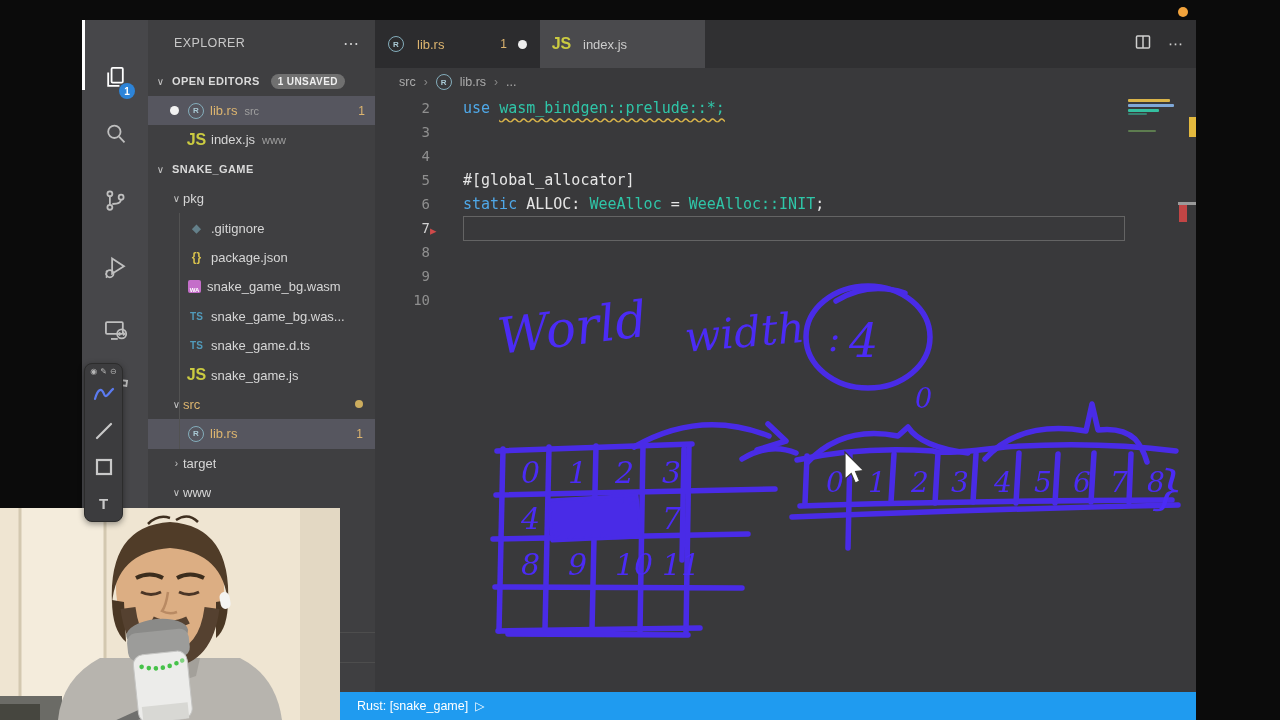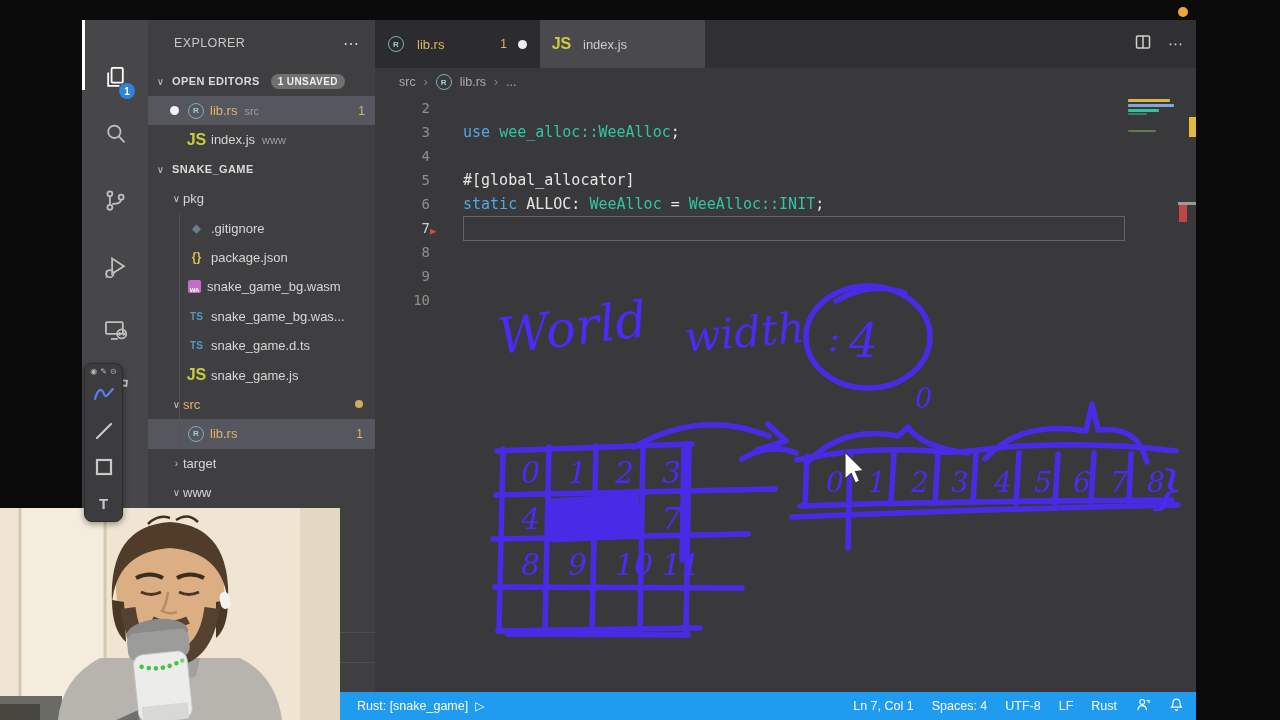--- a/index.html
+++ b/index.html
@@ -262,24 +262,24 @@
         <span>src</span>
         <span class="bc-sep">›</span>
         <span class="fi fi-rust" style="margin:0">R</span>
         <span>lib.rs</span>
         <span class="bc-sep">›</span>
         <span>...</span>
       </div>
       <div id="code">
           <div class="code-line">
             <span class="ln">2</span>
+            <span class="lc"><span class="kw">use </span><span class="ty sq">wasm_bindgen::prelude::*;</span></span>
           </div>
           <div class="code-line">
             <span class="ln">3</span>
-            <span class="lc"><span class="kw">use </span><span class="ty">wee_alloc::WeeAlloc</span><span class="fg">;</span></span>
           </div>
           <div class="code-line">
             <span class="ln">4</span>
             <span class="lc"></span>
           </div>
           <div class="code-line">
             <span class="ln">5</span>
             <span class="lc"><span class="fg">#[global_allocator]</span></span>
           </div>
           <div class="code-line">
@@ -316,37 +316,20 @@
       <div class="ruler-mark" style="left:814px;top:97px;width:7px;height:20px;background:#e3b93e"></div>
       <div class="ruler-mark" style="left:803px;top:182px;width:18px;height:3px;background:#9a9a9a"></div>
       <div class="ruler-mark" style="left:804px;top:185px;width:8px;height:17px;background:#c24545"></div>
     </div>
 
     <div id="statusbar" style="background: rgb(31, 155, 240);">
       <div class="sb-left">
         <span class="sb-item">Rust: [snake_game]</span>
         <span class="play-glyph">▷</span>
       </div>
-      <div class="sb-right" id="sb-right-items">
-
-      <span class="sb-item" style="order: 0;">Ln 7, Col 1</span>
-          <span class="sb-item" style="order: 1;">Spaces: 4</span>
-          <span class="sb-item" style="order: 2;">UTF-8</span>
-          <span class="sb-item" style="order: 3;">LF</span>
-          <span class="sb-item" style="order: 4;">Rust</span>
-          <span style="order:98"><svg width="16" height="16" viewBox="0 0 20 20">
-              <circle cx="9" cy="6.2" r="3"></circle>
-              <path d="M3.5 16.5 C4 12.5 6.5 10.8 9 10.8 C11.5 10.8 14 12.5 14.5 16.5"></path>
-              <path d="M14.5 4.5 L17.5 4.5 L17.5 7.5"></path>
-            </svg></span>
-          <span style="order:99"><svg width="15" height="16" viewBox="0 0 18 19">
-              <path d="M9 2.5 C6.5 2.5 4.8 4.4 4.8 6.8 C4.8 10.4 3.2 12 3.2 12 L14.8 12 C14.8 12 13.2 10.4 13.2 6.8 C13.2 4.4 11.5 2.5 9 2.5 Z"></path>
-              <path d="M7.4 14.5 C7.6 15.5 8.2 16 9 16 C9.8 16 10.4 15.5 10.6 14.5"></path>
-            </svg></span>
-        </div>
     </div>
   </div>
 
   <svg id="drawing" width="1280" height="720" viewBox="0 0 1280 720" style="color: rgb(75, 43, 245);">
     <g id="strokes" fill="none" stroke="currentColor" stroke-width="5.5" stroke-linecap="round" stroke-linejoin="round" opacity="0.93">
 
       <path d="M497,451 L692,444"></path>
       <path d="M496,495 L775,489"></path>
       <path d="M493,539 L748,534"></path>
       <path d="M495,587 L742,588"></path>

